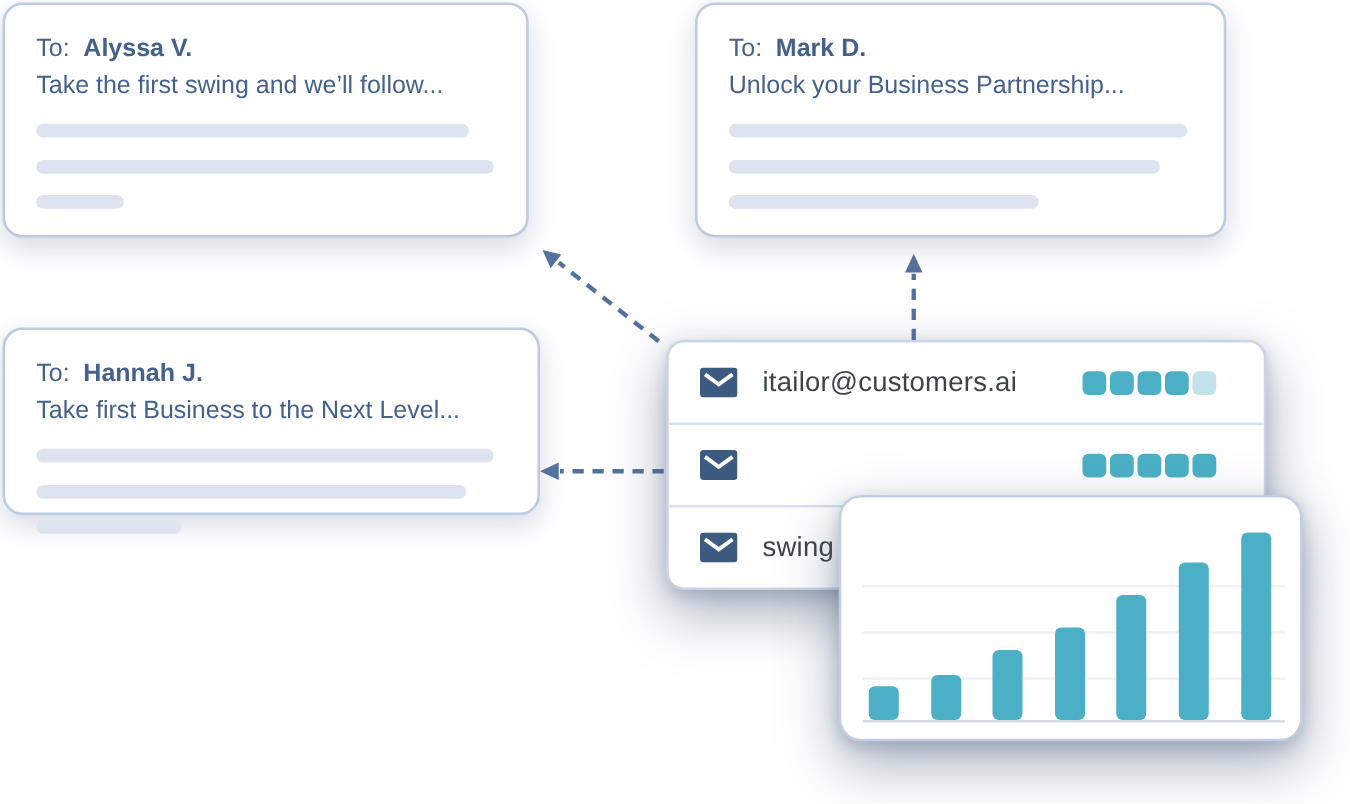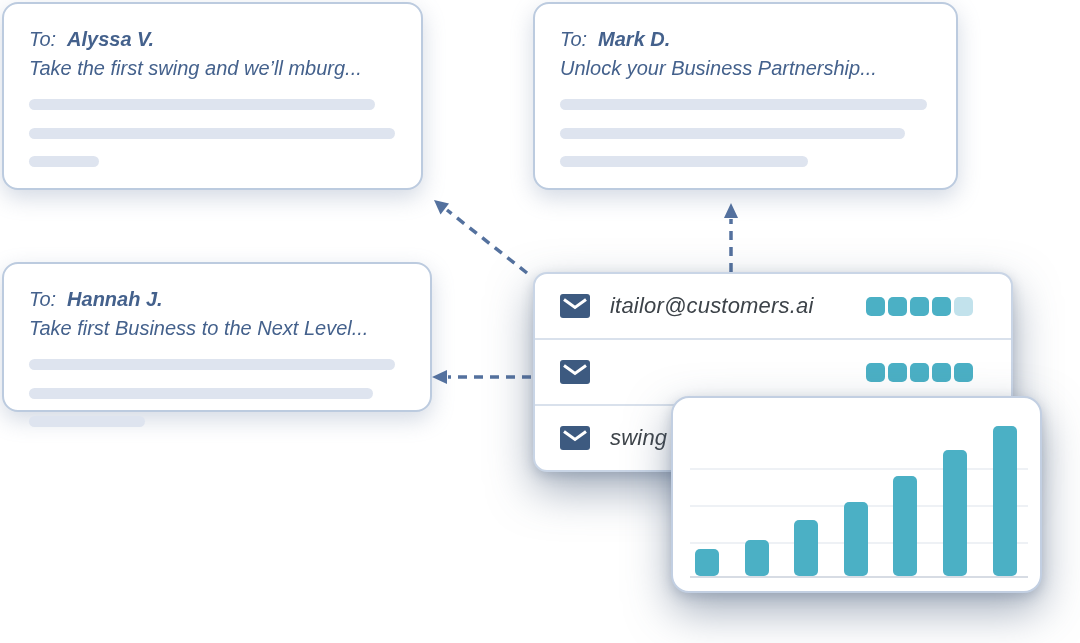--- a/index.html
+++ b/index.html
@@ -1,23 +1,23 @@
 <!DOCTYPE html>
 <html><head>
 <meta charset="utf-8">
 <style>
   html,body{margin:0;padding:0;background:#ffffff;}
   .canvas{position:relative;width:1080px;height:643px;background:#ffffff;overflow:hidden;
-          font-family:"Liberation Sans",sans-serif;font-style:italic;}
+          font-family:"Liberation Sans",sans-serif;}
 
   
   .mail-card{position:absolute;background:#fff;border:2px solid #bccbdf;border-radius:16px;
              box-shadow:0 8px 22px rgba(120,140,170,.32);z-index:1;box-sizing:border-box;}
   #card-alyssa{left:2px;top:2px;width:421px;height:188px;}
-  #card-mark{left:533px;top:2px;width:425px;height:188px;}
+  #card-mark{left:556px;top:2px;width:425px;height:188px;}
   #card-hannah{left:2px;top:262px;width:430px;height:150px;}
 
   .to-line{position:absolute;left:25px;top:24px;font-size:20px;color:#44618c;white-space:nowrap;}
   .to-name{font-weight:700;margin-left:11px;}
   .subject{position:absolute;left:25px;top:53px;font-size:20px;color:#44618c;white-space:nowrap;}
 
   .sk{position:absolute;left:25px;height:11px;border-radius:6px;background:#dee4ef;}
   .sk1{top:95px}.sk2{top:124px}.sk3{top:152px}
   #card-alyssa .sk1{width:346px}#card-alyssa .sk2{width:366px}#card-alyssa .sk3{width:70px}
   #card-mark   .sk1{width:367px}#card-mark   .sk2{width:345px}#card-mark   .sk3{width:248px}
@@ -51,21 +51,21 @@
 </style>
 </head>
 <body>
 
 <div class="canvas">
 
   <div class="mail-card" id="card-alyssa">
     <div class="to-line">
       <span>To:</span><span class="to-name">Alyssa V.</span>
     </div>
-    <div class="subject">Take the first swing and we’ll mburg...</div>
+    <div class="subject">Take the first swing and we’ll follow...</div>
     <div class="sk sk1"></div>
     <div class="sk sk2"></div>
     <div class="sk sk3"></div>
   </div>
 
   <div class="mail-card" id="card-mark">
     <div class="to-line">
       <span>To:</span><span class="to-name">Mark D.</span>
     </div>
     <div class="subject">Unlock your Business Partnership...</div>

